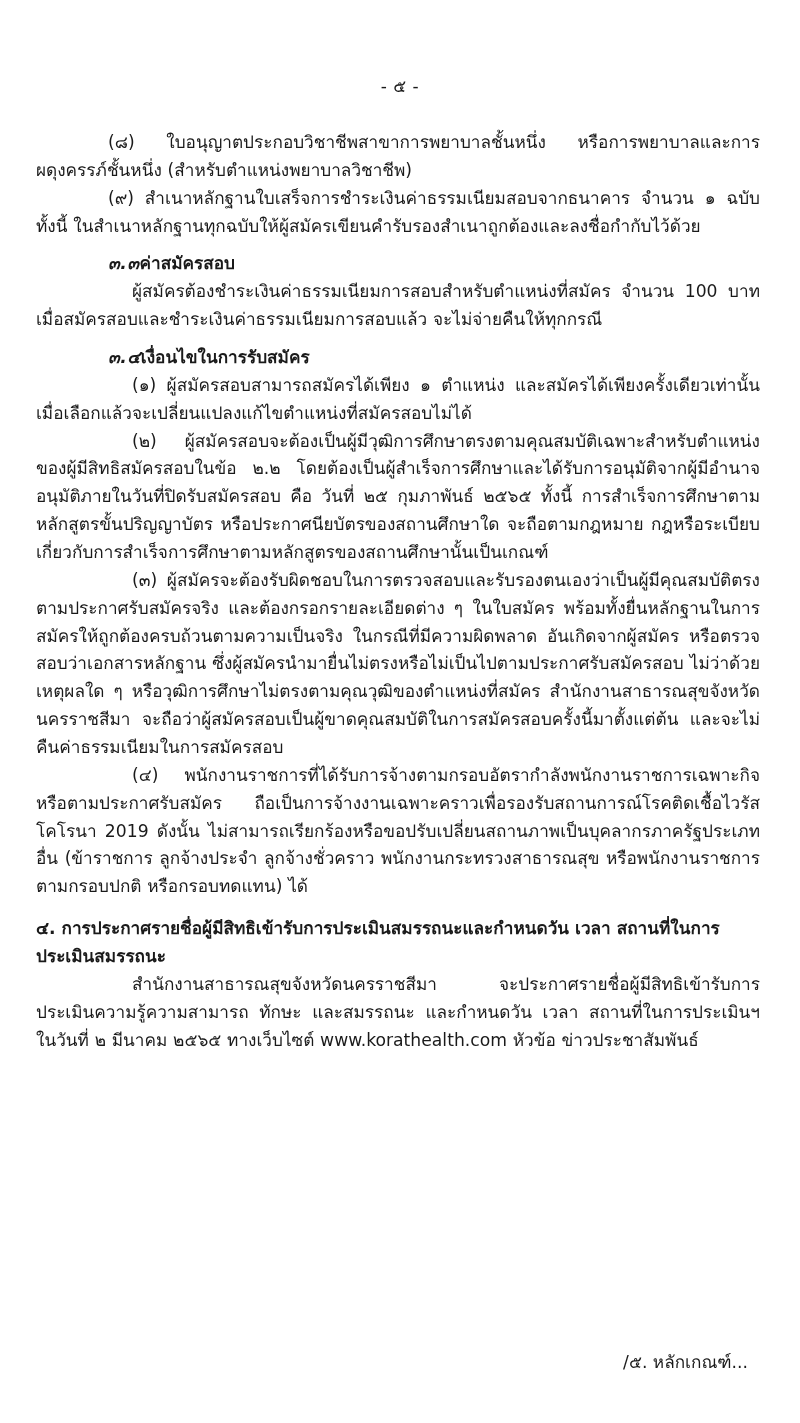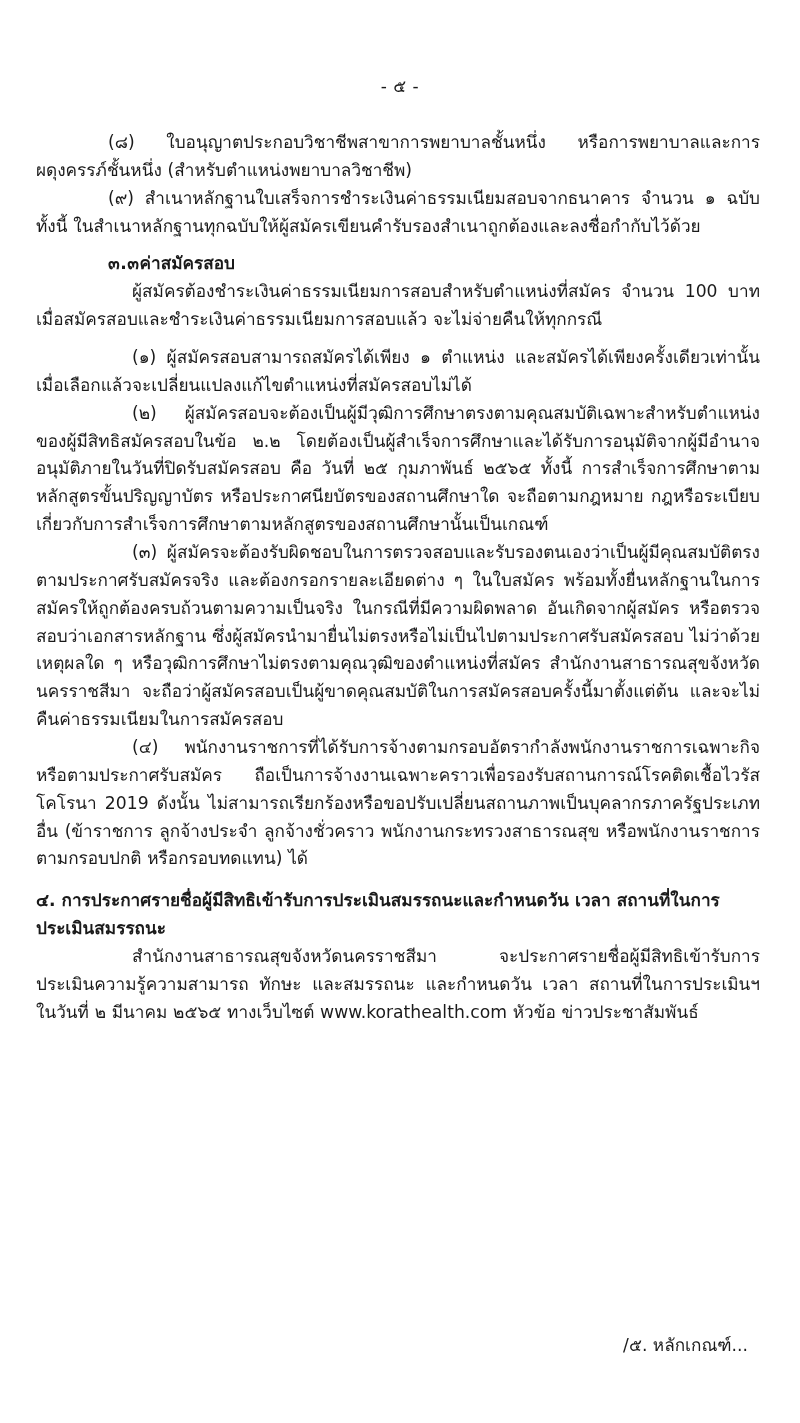--- a/index.html
+++ b/index.html
@@ -49,36 +49,37 @@
   }
   .section-head {
     margin: 0;
     font-size: 17.2px;
     line-height: 1.62;
     text-indent: 72px;
     font-weight: bold;
   }
   .section-head .head-label {
     letter-spacing: 0.5px;
+    font-style: italic;
   }
   .section-head .head-title {
   }
   .major-head {
     margin: 0;
     font-size: 17.2px;
     line-height: 1.62;
     font-weight: bold;
     text-indent: 0;
   }
   .gap-md { height: 10px; }
   .gap-lg { height: 14px; }
   .footer-note {
     position: absolute;
     right: 52px;
-    bottom: 64px;
+    bottom: 47px;
     font-size: 17.2px;
   }
 </style>
 </head>
 <body>
 
 <div class="page">
 
   <div class="page-number">- ๕ -</div>
 
@@ -89,20 +90,21 @@
     <p class="para indent">(๙) สำเนาหลักฐานใบเสร็จการชำระเงินค่าธรรมเนียมสอบจากธนาคาร  จำนวน ๑ ฉบับ ทั้งนี้ ในสำเนาหลักฐานทุกฉบับให้ผู้สมัครเขียนคำรับรองสำเนาถูกต้องและลงชื่อกำกับไว้ด้วย</p>
 
     <div class="gap-md"></div>
 
     <p class="section-head"><span class="head-label">๓.๓</span><span class="head-title">ค่าสมัครสอบ</span></p>
 
     <p class="para indent-lg">ผู้สมัครต้องชำระเงินค่าธรรมเนียมการสอบสำหรับตำแหน่งที่สมัคร จำนวน 100 บาท เมื่อสมัครสอบและชำระเงินค่าธรรมเนียมการสอบแล้ว จะไม่จ่ายคืนให้ทุกกรณี</p>
 
     <div class="gap-md"></div>
 
+    <p class="section-head"><span class="head-label">๓.๔</span><span class="head-title">เงื่อนไขในการรับสมัคร</span></p>
 
     <p class="para indent-lg">(๑) ผู้สมัครสอบสามารถสมัครได้เพียง ๑    ตำแหน่ง และสมัครได้เพียงครั้งเดียวเท่านั้น เมื่อเลือกแล้วจะเปลี่ยนแปลงแก้ไขตำแหน่งที่สมัครสอบไม่ได้</p>
 
     <p class="para indent-lg">(๒) ผู้สมัครสอบจะต้องเป็นผู้มีวุฒิการศึกษาตรงตามคุณสมบัติเฉพาะสำหรับตำแหน่งของผู้มีสิทธิสมัครสอบในข้อ ๒.๒ โดยต้องเป็นผู้สำเร็จการศึกษาและได้รับการอนุมัติจากผู้มีอำนาจอนุมัติภายในวันที่ปิดรับสมัครสอบ คือ วันที่ ๒๕ กุมภาพันธ์ ๒๕๖๕ ทั้งนี้ การสำเร็จการศึกษาตามหลักสูตรขั้นปริญญาบัตร หรือประกาศนียบัตรของสถานศึกษาใด จะถือตามกฎหมาย กฎหรือระเบียบเกี่ยวกับการสำเร็จการศึกษาตามหลักสูตรของสถานศึกษานั้นเป็นเกณฑ์</p>
 
     <p class="para indent-lg">(๓) ผู้สมัครจะต้องรับผิดชอบในการตรวจสอบและรับรองตนเองว่าเป็นผู้มีคุณสมบัติตรงตามประกาศรับสมัครจริง และต้องกรอกรายละเอียดต่าง ๆ ในใบสมัคร พร้อมทั้งยื่นหลักฐานในการสมัครให้ถูกต้องครบถ้วนตามความเป็นจริง  ในกรณีที่มีความผิดพลาด อันเกิดจากผู้สมัคร หรือตรวจสอบว่าเอกสารหลักฐาน ซึ่งผู้สมัครนำมายื่นไม่ตรงหรือไม่เป็นไปตามประกาศรับสมัครสอบ ไม่ว่าด้วยเหตุผลใด ๆ หรือวุฒิการศึกษาไม่ตรงตามคุณวุฒิของตำแหน่งที่สมัคร สำนักงานสาธารณสุขจังหวัดนครราชสีมา จะถือว่าผู้สมัครสอบเป็นผู้ขาดคุณสมบัติในการสมัครสอบครั้งนี้มาตั้งแต่ต้น และจะไม่คืนค่าธรรมเนียมในการสมัครสอบ</p>
 
     <p class="para indent-lg">(๔)     พนักงานราชการที่ได้รับการจ้างตามกรอบอัตรากำลังพนักงานราชการเฉพาะกิจ หรือตามประกาศรับสมัคร ถือเป็นการจ้างงานเฉพาะคราวเพื่อรองรับสถานการณ์โรคติดเชื้อไวรัสโคโรนา 2019 ดังนั้น ไม่สามารถเรียกร้องหรือขอปรับเปลี่ยนสถานภาพเป็นบุคลากรภาครัฐประเภทอื่น (ข้าราชการ ลูกจ้างประจำ ลูกจ้างชั่วคราว พนักงานกระทรวงสาธารณสุข หรือพนักงานราชการตามกรอบปกติ หรือกรอบทดแทน) ได้</p>
 
     <div class="gap-lg"></div>

